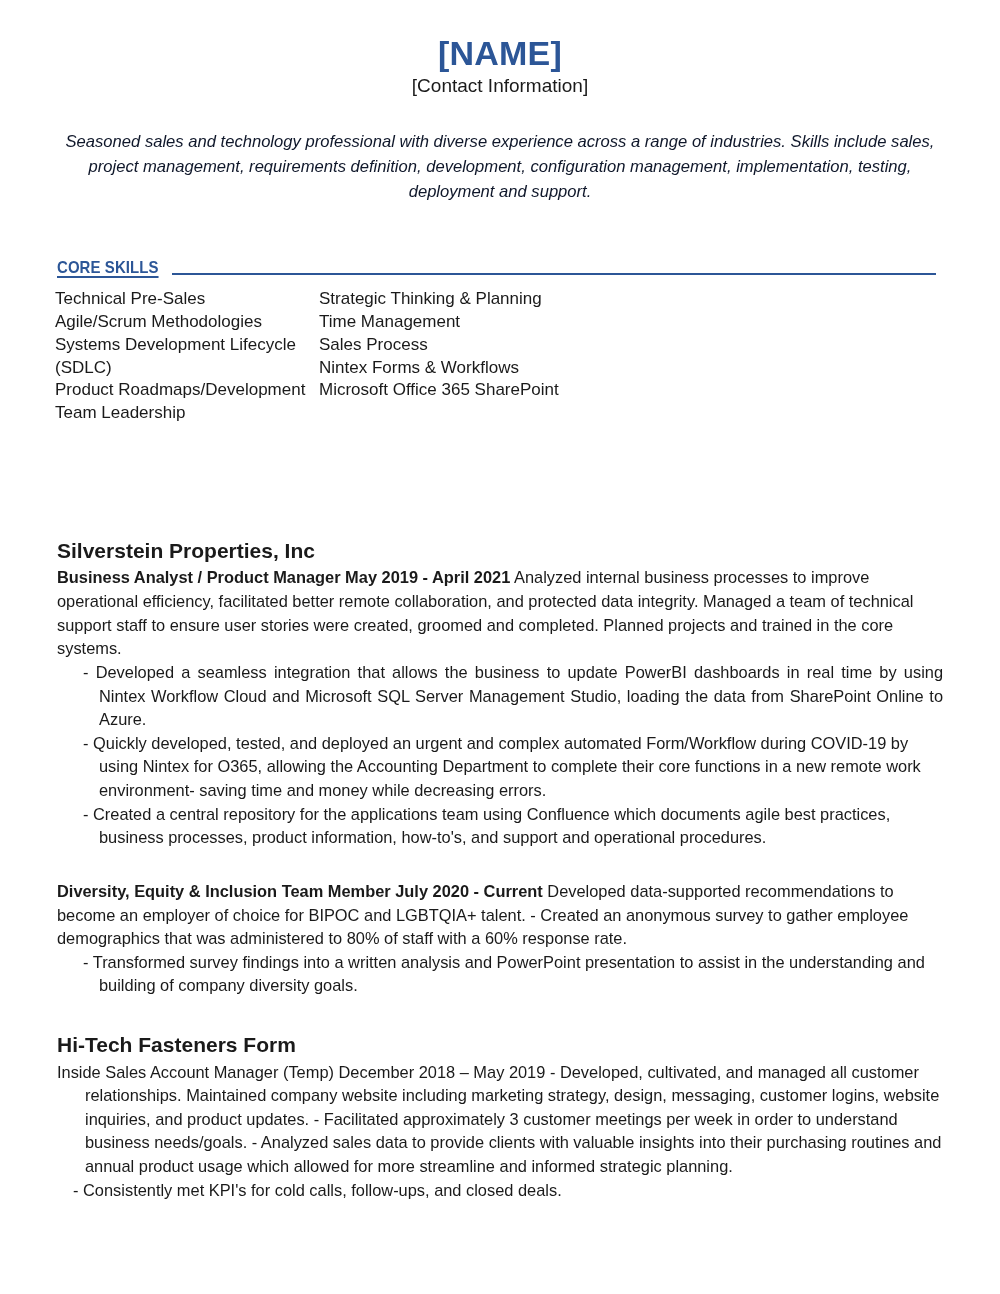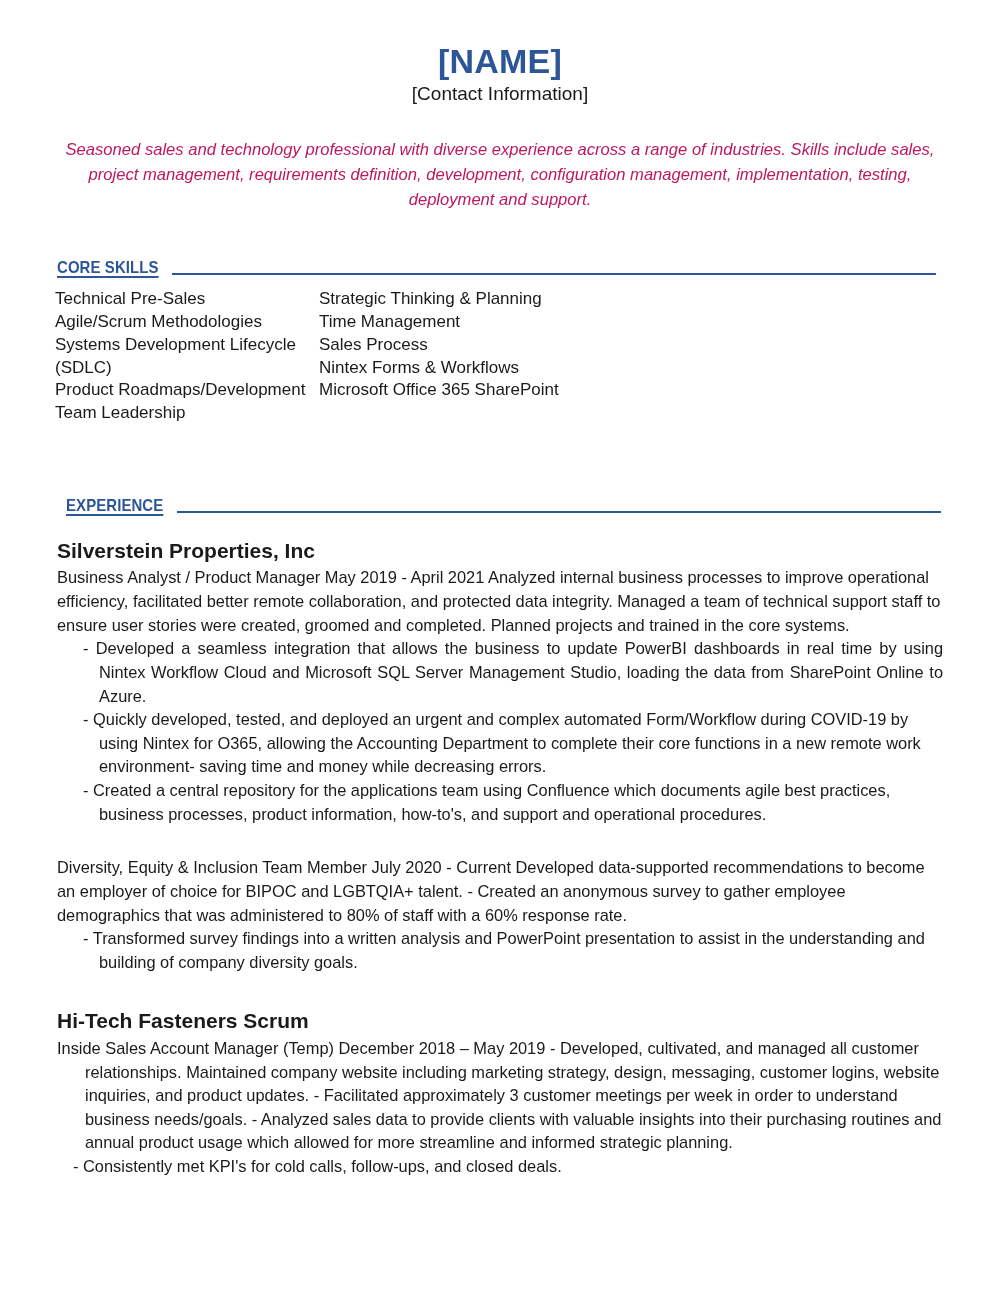--- a/index.html
+++ b/index.html
@@ -14,21 +14,21 @@
     color: #1a1a1a;
     -webkit-font-smoothing: antialiased;
     position: relative;
     overflow: hidden;
   }
 
   .page {
     position: relative;
     width: 1000px;
     height: 1294px;
-    padding: 12px;
+    padding: 4px;
     box-sizing: border-box;
   }
 
   
   .doc-header {
     text-align: center;
     padding-top: 30px;
   }
   .name-line {
     font-size: 34px;
@@ -43,21 +43,21 @@
     line-height: 1.3;
     margin-top: 2px;
   }
 
   
   .summary {
     font-style: italic;
     font-size: 16.6px;
     line-height: 1.52;
     text-align: center;
-    color: #be185d;
+    color: #0f172a;
     margin: 30px auto 0 auto;
     width: 880px;
   }
 
   
   .section {
     margin-top: 0;
   }
   .section-head {
     display: flex;
@@ -123,21 +123,21 @@
     font-weight: bold;
     font-size: 21px;
     line-height: 1.45;
   }
   .role-para {
     margin: 0;
     line-height: 1.44;
     text-align: left;
   }
   .role-para .role {
-    font-weight: normal;
+    font-weight: bold;
   }
   ul.bullets {
     list-style: none;
     margin: 0;
     padding: 0;
   }
   ul.bullets li {
     position: relative;
     padding-left: 42px;
     text-indent: -16px;
@@ -186,26 +186,20 @@
       <div class="skills-col c2">
         <div class="skill-item">Strategic Thinking &amp; Planning</div>
         <div class="skill-item">Time Management</div>
         <div class="skill-item">Sales Process</div>
         <div class="skill-item">Nintex Forms &amp; Workflows</div>
         <div class="skill-item">Microsoft Office 365 SharePoint</div>
       </div>
     </div>
   </div>
 
-  <div class="section" id="experience-section">
-    <div class="section-head">
-      <span class="section-title">EXPERIENCE</span>
-      <span class="rule"></span>
-    </div>
-  </div>
 
   <div class="exp-body">
 
     <div class="job">
       <div class="company">Silverstein Properties, Inc</div>
       <p class="role-para"><span class="role">Business Analyst / Product Manager May 2019 - April 2021</span><span> Analyzed internal business processes to improve operational efficiency, facilitated better remote collaboration, and protected data integrity. Managed a team of technical support staff to ensure user stories were created, groomed and completed. Planned projects and trained in the core systems.</span></p>
       <ul class="bullets">
         <li class="justified"><span class="dash">-</span> <span>Developed a seamless integration that allows the business to update PowerBI dashboards in real time by using Nintex Workflow Cloud and Microsoft SQL Server Management Studio, loading the data from SharePoint Online to Azure.</span></li>
         <li><span class="dash">-</span> <span>Quickly developed, tested, and deployed an urgent and complex automated Form/Workflow during COVID-19 by using Nintex for O365, allowing the Accounting Department to complete their core functions in a new remote work environment- saving time and money while decreasing errors.</span></li>
         <li><span class="dash">-</span> <span>Created a central repository for the applications team using Confluence which documents agile best practices, business processes, product information, how-to's, and support and operational procedures.</span></li>
@@ -217,21 +211,21 @@
     <div class="job">
       <p class="role-para"><span class="role">Diversity, Equity &amp; Inclusion Team Member July 2020 - Current</span><span> Developed data-supported recommendations to become an employer of choice for BIPOC and LGBTQIA+ talent. - Created an anonymous survey to gather employee demographics that was administered to 80% of staff with a 60% response rate.</span></p>
       <ul class="bullets">
         <li><span class="dash">-</span> <span>Transformed survey findings into a written analysis and PowerPoint presentation to assist in the understanding and building of company diversity goals.</span></li>
       </ul>
     </div>
 
     <div class="spacer-lg"></div>
 
     <div class="job">
-      <div class="company">Hi-Tech Fasteners Scrum</div>
+      <div class="company">Hi-Tech Fasteners Form</div>
       <p class="hang-para"><span class="role">Inside Sales Account Manager (Temp) December 2018 – May 2019</span><span> - Developed, cultivated, and managed all customer relationships. Maintained company website including marketing strategy, design, messaging, customer logins, website inquiries, and product updates. - Facilitated approximately 3 customer meetings per week in order to understand business needs/goals. - Analyzed sales data to provide clients with valuable insights into their purchasing routines and annual product usage which allowed for more streamline and informed strategic planning.</span></p>
       <ul class="bullets">
         <li style="padding-left:28px;text-indent:-12px;"><span class="dash">-</span> <span>Consistently met KPI's for cold calls, follow-ups, and closed deals.</span></li>
       </ul>
     </div>
 
   </div>
 
 </div>
 

